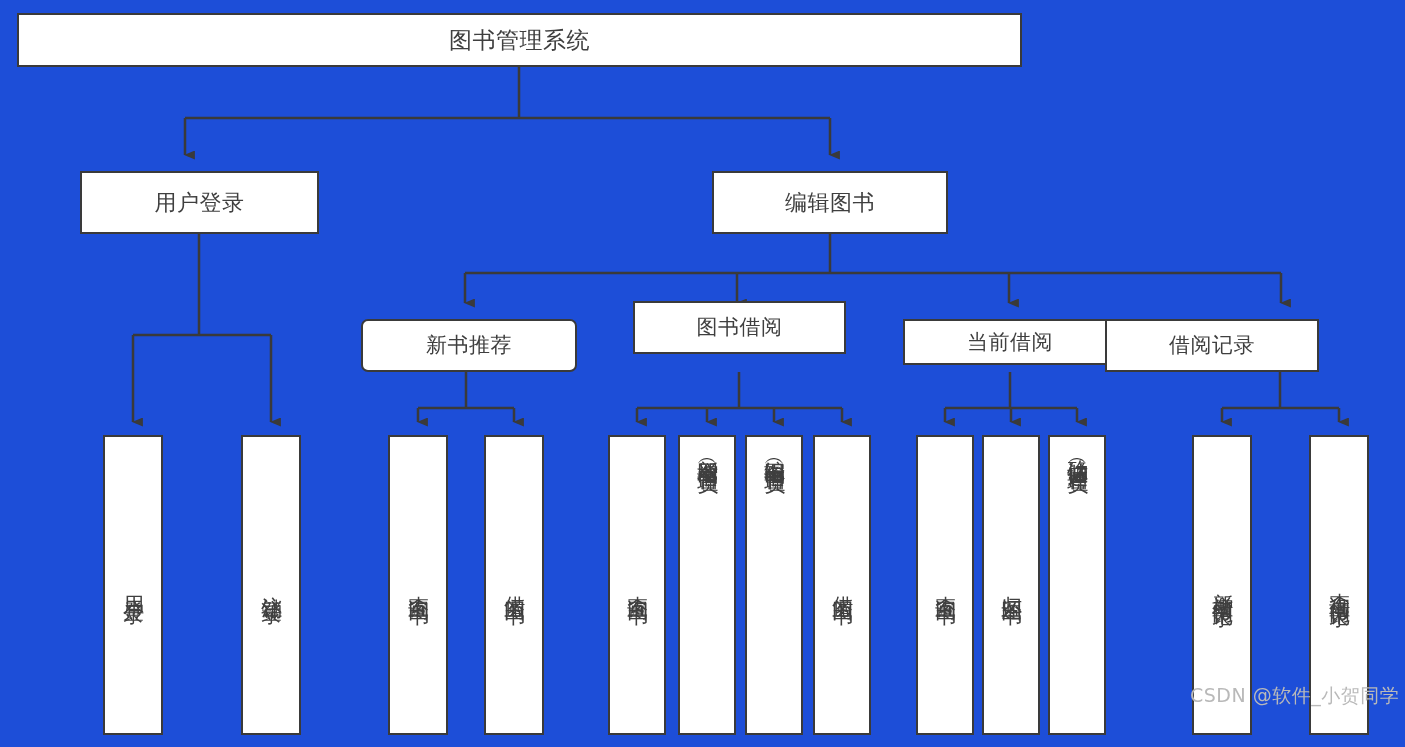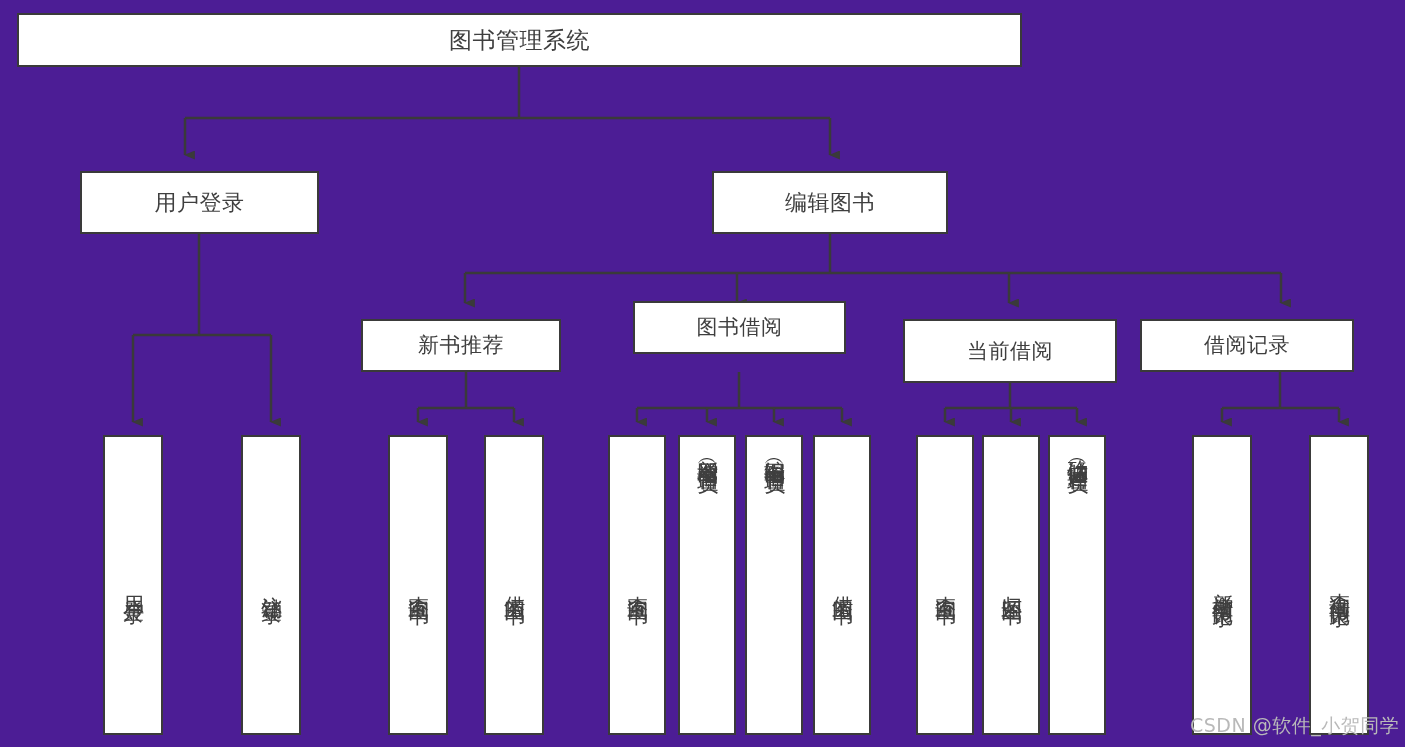--- a/index.html
+++ b/index.html
@@ -7,21 +7,21 @@
     padding: 0;
     background: #ffffff;
   }
   body {
     font-family: "DejaVu Sans", "Liberation Sans", sans-serif;
   }
   #canvas {
     position: relative;
     width: 1405px;
     height: 747px;
-    background: #4c1d95;
+    background: #1d4ed8;
     overflow: hidden;
   }
   svg.wires {
     position: absolute;
     left: 0;
     top: 0;
     width: 1405px;
     height: 747px;
     pointer-events: none;
   }
@@ -133,30 +133,30 @@
     <span class="node-label">图书管理系统</span>
   </div>
 
   <div class="node level2" style="left:80px; top:171px; width:239px; height:63px;">
     <span class="node-label">用户登录</span>
   </div>
   <div class="node level2" style="left:712px; top:171px; width:236px; height:63px;">
     <span class="node-label">编辑图书</span>
   </div>
 
-  <div class="node level3" style="left:361px; top:319px; width:200px; height:53px;">
+  <div class="node level3" style="left:361px; top:319px; width:216px; height:53px;border-radius:7px;">
     <span class="node-label">新书推荐</span>
   </div>
   <div class="node level3" style="left:633px; top:301px; width:213px; height:53px;">
     <span class="node-label">图书借阅</span>
   </div>
-  <div class="node level3" style="left:903px; top:319px; width:214px; height:64px;">
+  <div class="node level3" style="left:903px; top:319px; width:214px; height:46px;">
     <span class="node-label">当前借阅</span>
   </div>
-  <div class="node level3" style="left:1140px; top:319px; width:214px; height:53px;">
+  <div class="node level3" style="left:1105px; top:319px; width:214px; height:53px;">
     <span class="node-label">借阅记录</span>
   </div>
 
   <div class="node leaf" style="left:103px; top:435px; width:60px; height:300px;">
     <span class="node-label">用户登录</span>
   </div>
   <div class="node leaf" style="left:241px; top:435px; width:60px; height:300px;">
     <span class="node-label">注销登录</span>
   </div>
 
@@ -190,15 +190,15 @@
     <span class="node-label">确认归还（管理员）</span>
   </div>
 
   <div class="node leaf" style="left:1192px; top:435px; width:60px; height:300px;">
     <span class="node-label">新增借阅记录</span>
   </div>
   <div class="node leaf" style="left:1309px; top:435px; width:60px; height:300px;">
     <span class="node-label">查询借阅记录</span>
   </div>
 
-  <div class="watermark" style="left:1190px; top:713px;">CSDN @软件_小贺同学</div>
+  <div class="watermark" style="left:1190px; top:683px;">CSDN @软件_小贺同学</div>
 
 </div>
 
 </body></html>

